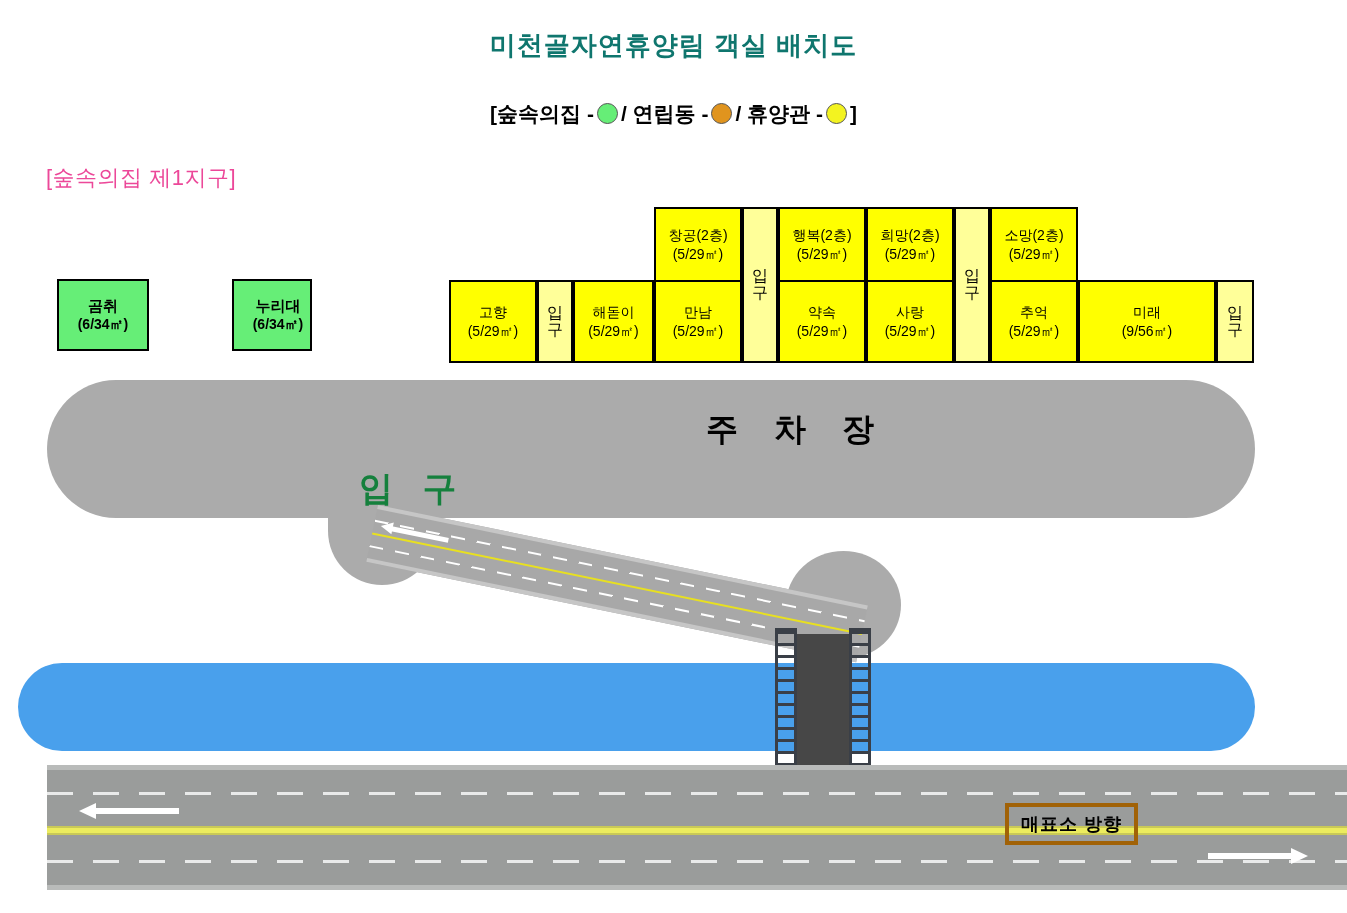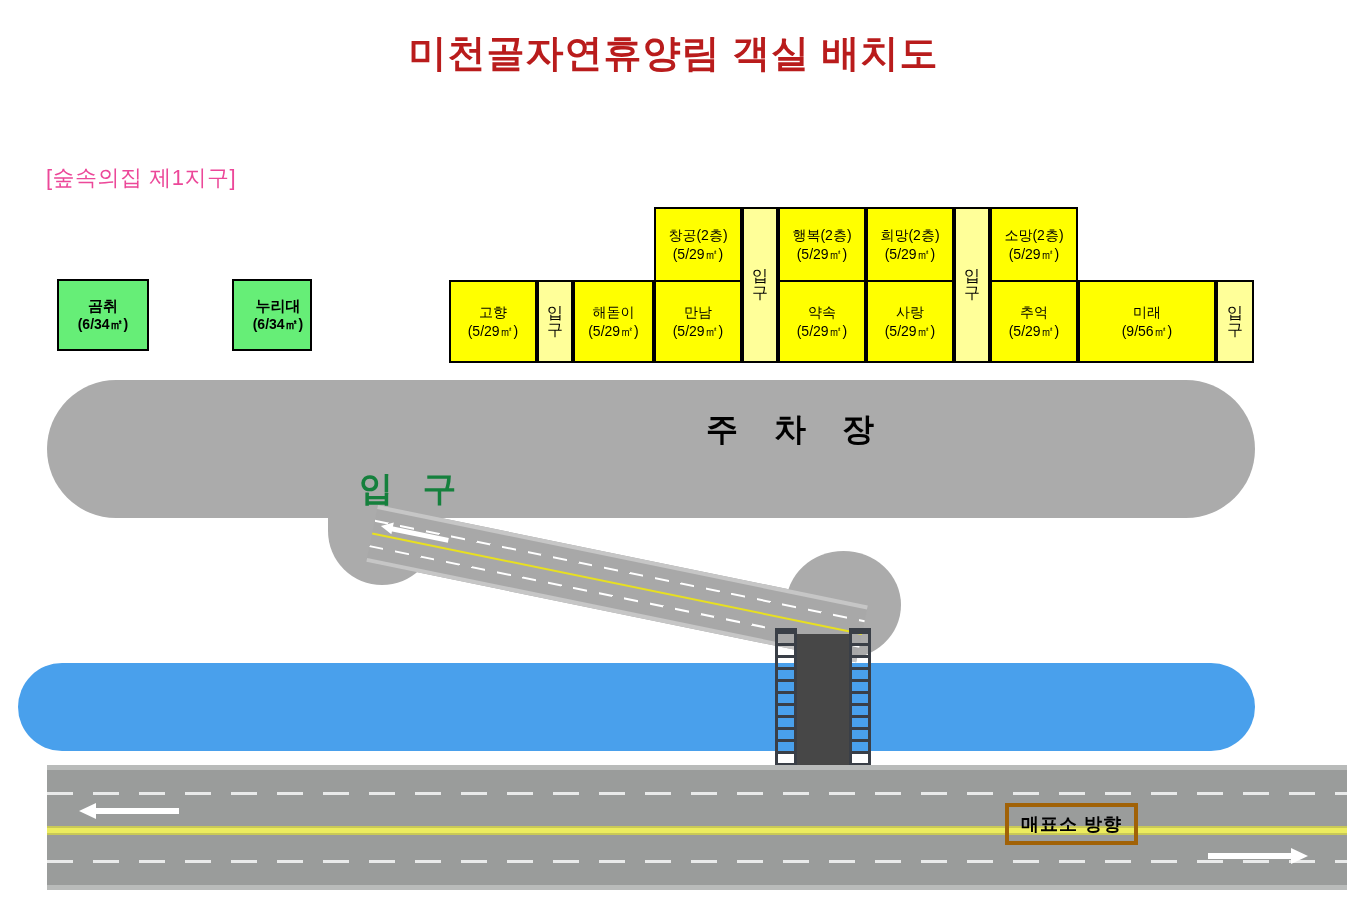--- a/index.html
+++ b/index.html
@@ -10,21 +10,21 @@
     font-family:"Liberation Sans", sans-serif;
     overflow:hidden;
     position:relative;
   }
   #stage { position:relative; width:1347px; height:913px; }
 
   
   .title {
     position:absolute; left:0; top:28px; width:1347px;
     text-align:center;
-    font-size:38px; font-weight:bold; color:#b91c1c;
+    font-size:26px; font-weight:bold; color:#0f766e;
     letter-spacing:1px;
   }
   .legend {
     position:absolute; left:0; top:100px; width:1347px;
     text-align:center;
     font-size:21px; font-weight:bold; color:#000;
     white-space:nowrap;
   }
   .legend .seg { display:inline-block; vertical-align:middle; }
   .dot {
@@ -200,20 +200,25 @@
     letter-spacing:1px; white-space:nowrap;
   }
 </style>
 </head>
 <body>
 
 <div id="stage">
 
   <div class="title">미천골자연휴양림 객실 배치도</div>
 
+  <div class="legend">
+    <span class="seg">[</span><span class="seg">숲속의집 -</span><span class="dot" id="dot0" style="background: rgb(102, 238, 119);"></span><span class="seg">/</span>
+    <span class="seg">연립동 -</span><span class="dot" id="dot1" style="background: rgb(224, 148, 30);"></span><span class="seg">/</span>
+    <span class="seg">휴양관 -</span><span class="dot" id="dot2" style="background: rgb(243, 243, 32);"></span><span class="seg">]</span>
+  </div>
 
   <div class="section-label">[숲속의집 제1지구]</div>
 
   <div id="cabins">
       <div class="cabin" style="left: 57px; top: 279px; width: 92px; height: 72px;">
         <span class="cname">곰취</span>
         <span class="carea">(6/34㎡)</span>
       </div>
       <div class="cabin" style="left: 232px; top: 279px; width: 80px; height: 72px; padding-left: 12px;">
         <span class="cname">누리대</span>

